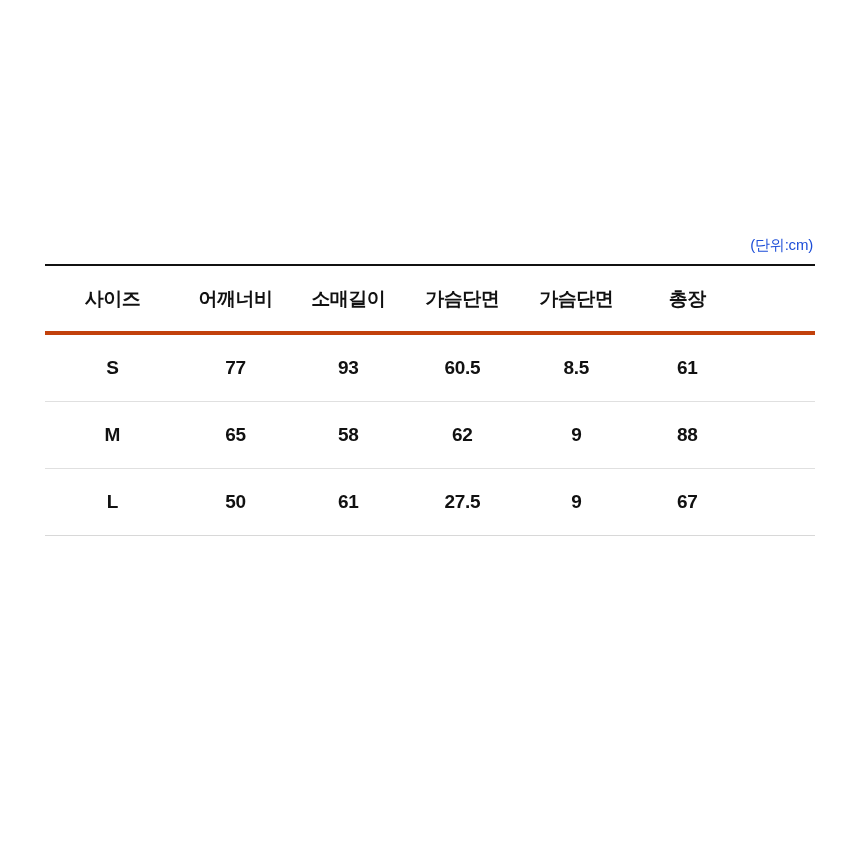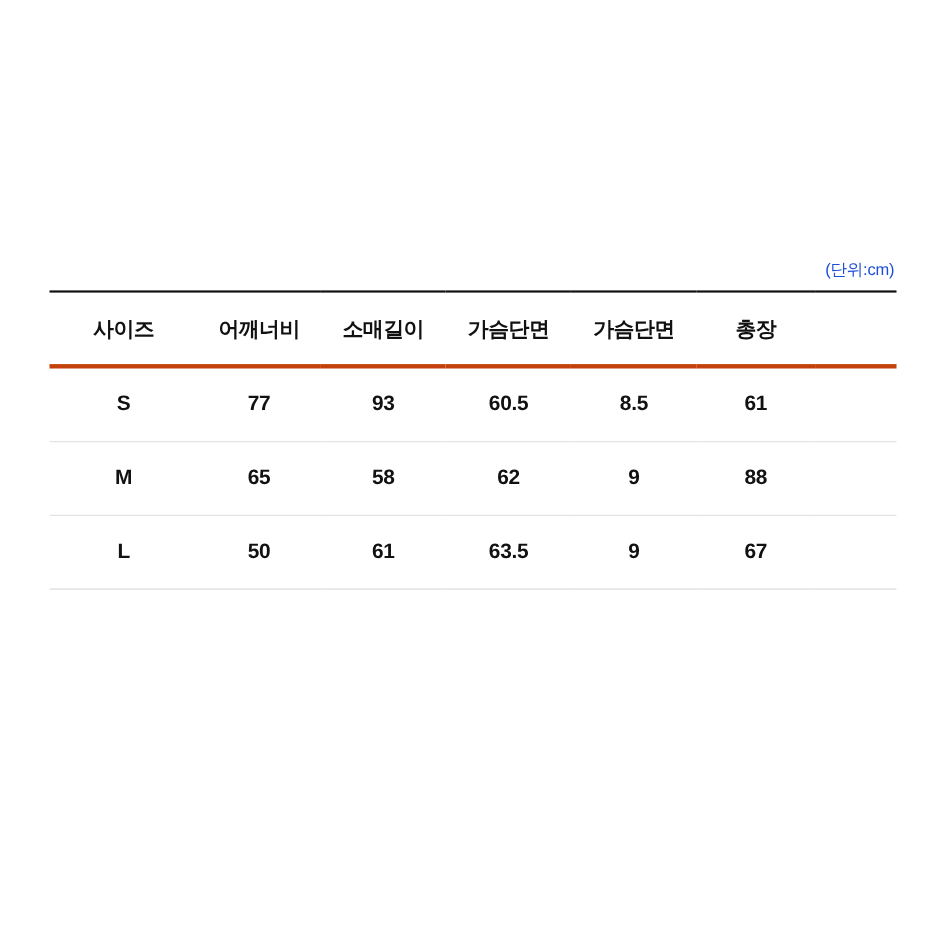--- a/index.html
+++ b/index.html
@@ -121,21 +121,21 @@
           <td>58</td>
           <td>62</td>
           <td>9</td>
           <td>88</td>
           <td></td>
         </tr>
         <tr>
           <td>L</td>
           <td>50</td>
           <td>61</td>
-          <td>63.5</td>
+          <td>27.5</td>
           <td>9</td>
           <td>67</td>
           <td></td>
         </tr>
       </tbody>
     </table>
 
   </div>
 
 </div>

